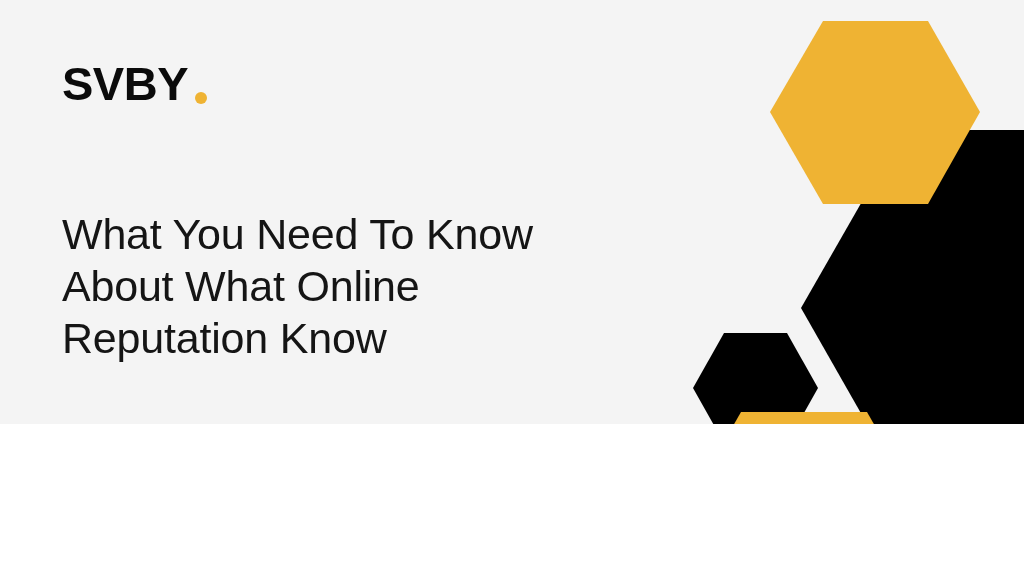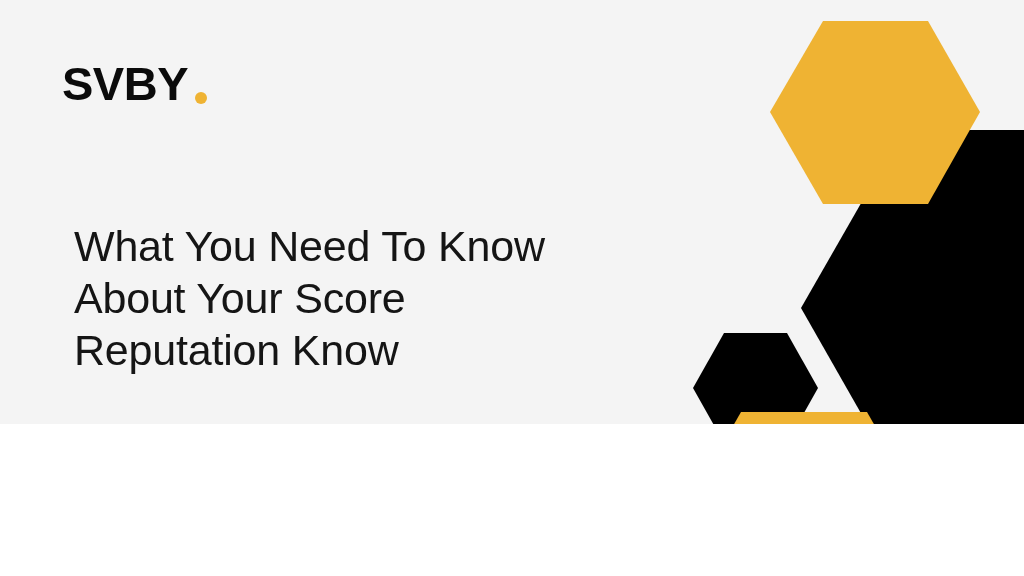--- a/index.html
+++ b/index.html
@@ -59,21 +59,21 @@
     margin-bottom: 3px;
     flex: 0 0 auto;
   }
 
   
   #headline {
     position: absolute;
     left: 62px;
     top: 208px;
     width: 620px;
-    margin: 12px;
+    margin: 0;
     font-family: "Liberation Sans", sans-serif;
     font-weight: normal;
     font-size: 43px;
     line-height: 52px;
     letter-spacing: -0.2px;
     color: #151515;
   }
   #headline .hl-line {
     display: block;
     white-space: nowrap;
@@ -97,17 +97,17 @@
     </svg>
   </div>
 
   <div id="logo-block">
     <span id="logo-wordmark">SVBY</span>
     <span id="logo-dot"></span>
   </div>
 
   <h1 id="headline">
     <span class="hl-line">What You Need To Know</span>
-    <span class="hl-line">About Your Score</span>
+    <span class="hl-line">About What Online</span>
     <span class="hl-line">Reputation Know</span>
   </h1>
 
 </div>
 
 </body></html>

